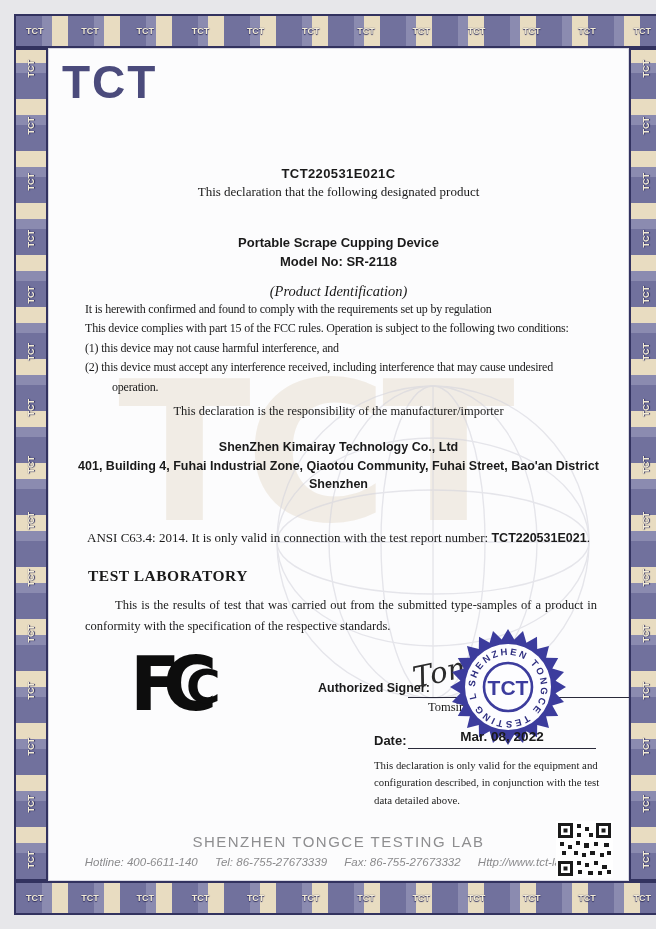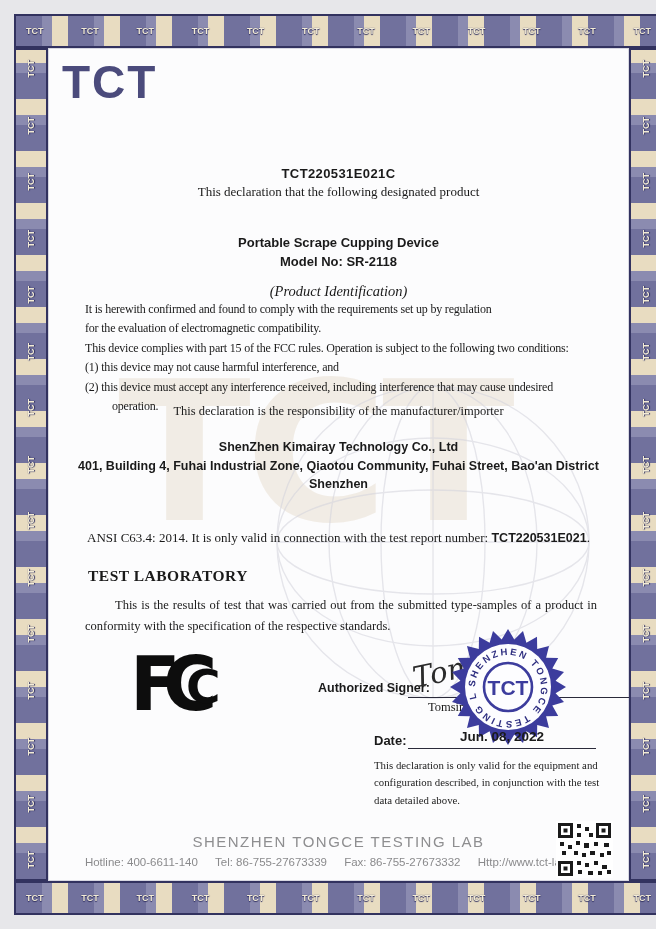--- a/index.html
+++ b/index.html
@@ -54,21 +54,21 @@
        color:#2b2b2b;transform:rotate(-12deg);}
   .sigtitle{left:428px;top:700px;font-size:12.5px;}
   .seal{left:448px;top:627px;}
   .datelbl{left:374px;top:733px;font-family:"Liberation Sans",sans-serif;font-weight:bold;font-size:13px;}
   .dateline{left:408px;top:729px;width:188px;border-bottom:1.5px solid #2a2a3a;text-align:center;
       font-family:"Liberation Sans",sans-serif;font-weight:bold;font-size:13.5px;padding-bottom:4px;}
   .disc{left:374px;top:757px;width:228px;font-size:10.8px;line-height:17.3px;color:#222;}
   .f-name{top:833px;font-family:"Liberation Sans",sans-serif;font-size:15px;
           letter-spacing:1.5px;color:#8e8e90;}
   .f-contact{top:856px;font-family:"Liberation Sans",sans-serif;font-size:11.5px;color:#8a8a8c;}
-  .f-contact span{margin:0 7px;}
+  .f-contact span{margin:0 7px;font-style:italic;}
   .qr{left:556px;top:821px;}
 </style>
 </head>
 <body>
 
 <div class="page">
 
   <div class="b-strip b-top">
       <span>TCT</span>
       <span>TCT</span>
@@ -150,21 +150,20 @@
   <div class="abs logo">TCT</div>
   <div class="abs ctr certno">TCT220531E021C</div>
   <div class="abs ctr prod prod1">Portable Scrape Cupping Device</div>
 
   <div class="abs ctr subtitle">This declaration that the following designated product</div>
   <div class="abs ctr prod prod2">Model No: SR-2118</div>
   <div class="abs ctr pid">(Product Identification)</div>
 
   <div class="abs decl">
     <div>It is herewith confirmed and found to comply with the requirements set up by regulation</div>
-    <div>for the evaluation of electromagnetic compatibility.</div>
     <div>This device complies with part 15 of the FCC rules. Operation is subject to the following two conditions:</div>
     <div>(1)  this device may not cause harmful interference, and</div>
     <div>(2)  this device must accept any interference received, including interference that may cause undesired</div>
     <div class="hang">operation.</div>
   </div>
   <div class="abs ctr resp">This declaration is the responsibility of the manufacturer/importer</div>
 
   <div class="abs ctr mfr mfr1">ShenZhen Kimairay Technology Co., Ltd</div>
   <div class="abs ctr mfr mfr2">401, Building 4, Fuhai Industrial Zone, Qiaotou Community, Fuhai Street, Bao'an District</div>
   <div class="abs ctr mfr mfr3">Shenzhen</div>
@@ -195,21 +194,21 @@
         <path id="sealArc" d="M 27 60 A 33 33 0 1 1 26.99 60.4"></path>
       </defs>
     <text font-family="'Liberation Sans',sans-serif" font-size="9.5" font-weight="bold" fill="#2e2e80" letter-spacing="2.2">
       <textPath href="#sealArc">SHENZHEN TONGCE TESTING LAB</textPath>
     </text>
     <circle cx="60" cy="60" r="24" fill="#fdfdff" stroke="#3c3c9d" stroke-width="2.6"></circle>
     <text x="60" y="68" text-anchor="middle" font-family="'Liberation Sans',sans-serif" font-size="21" font-weight="bold" fill="#3c3c9d">TCT</text>
   </svg>
 
   <div class="abs datelbl">Date:</div>
-  <div class="abs dateline"><span>Jun. 08, 2022</span></div>
+  <div class="abs dateline"><span>Mar. 08, 2022</span></div>
   <div class="abs disc">This declaration is only valid for the equipment and configuration described, in conjunction with the test data detailed above.</div>
 
   <div class="abs ctr f-name">SHENZHEN TONGCE TESTING LAB</div>
   <div class="abs ctr f-contact">
     <span>Hotline: 400-6611-140</span>
     <span>Tel: 86-755-27673339</span>
     <span>Fax: 86-755-27673332</span>
     <span>Http://www.tct-lab.com</span>
   </div>
 

